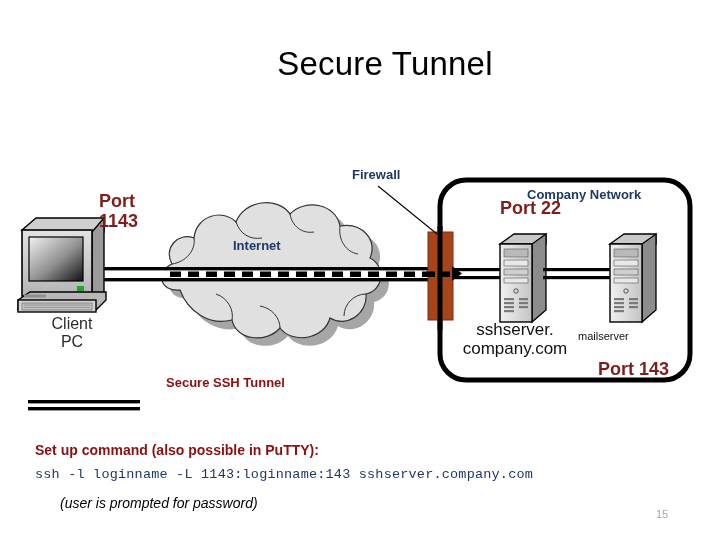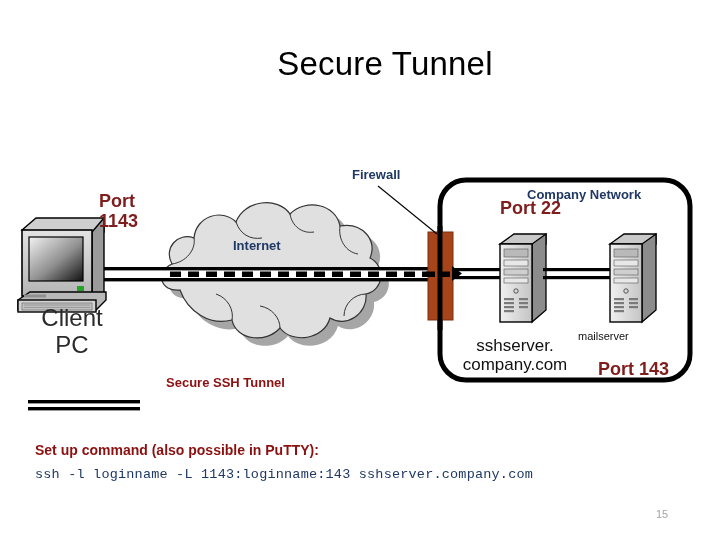--- a/index.html
+++ b/index.html
@@ -66,31 +66,31 @@
 
   #label-port-1143 { left: 99px; top: 191px; }
   #label-internet  { left: 233px; top: 239px; color:#1F3864; font-weight:bold; font-size:13px; }
   #label-firewall  { left: 352px; top: 168px; }
   #label-port-22   { left: 452px; top: 198px; margin-left: 48px; }
   #label-company-network { left: 527px; top: 188px; }
   #label-port-143  { left: 598px; top: 359px; }
 
   #label-client-pc {
     left: 20px;
-    top: 304px;
+    top: 315px;
     width: 104px;
-    font-size: 24px;
+    font-size: 16px;
     color: #2b2b2b;
     text-align: center;
     font-weight: 400;
     line-height: 1.14;
   }
   #label-sshserver {
     left: 453px;
-    top: 336px;
+    top: 320px;
     width: 124px;
     font-size: 17px;
     color: #111111;
     text-align: center;
     line-height: 1.12;
   }
   #label-mailserver {
     left: 578px;
     top: 330px;
     width: 116px;
@@ -326,15 +326,16 @@
   <div class="lbl" id="label-sshserver">
     <div>sshserver.</div>
     <div>company.com</div>
   </div>
 
   <div class="lbl" id="label-mailserver">mailserver</div>
 
   <div id="legend-label">Secure SSH Tunnel</div>
   <div id="setup-command-heading">Set up command (also possible in PuTTY):</div>
   <div id="ssh-command">ssh -l loginname -L 1143:loginname:143 sshserver.company.com</div>
+  <div id="password-note">(user is prompted for password)</div>
   <div id="page-number">15</div>
 
 </div>
 
 </body></html>

